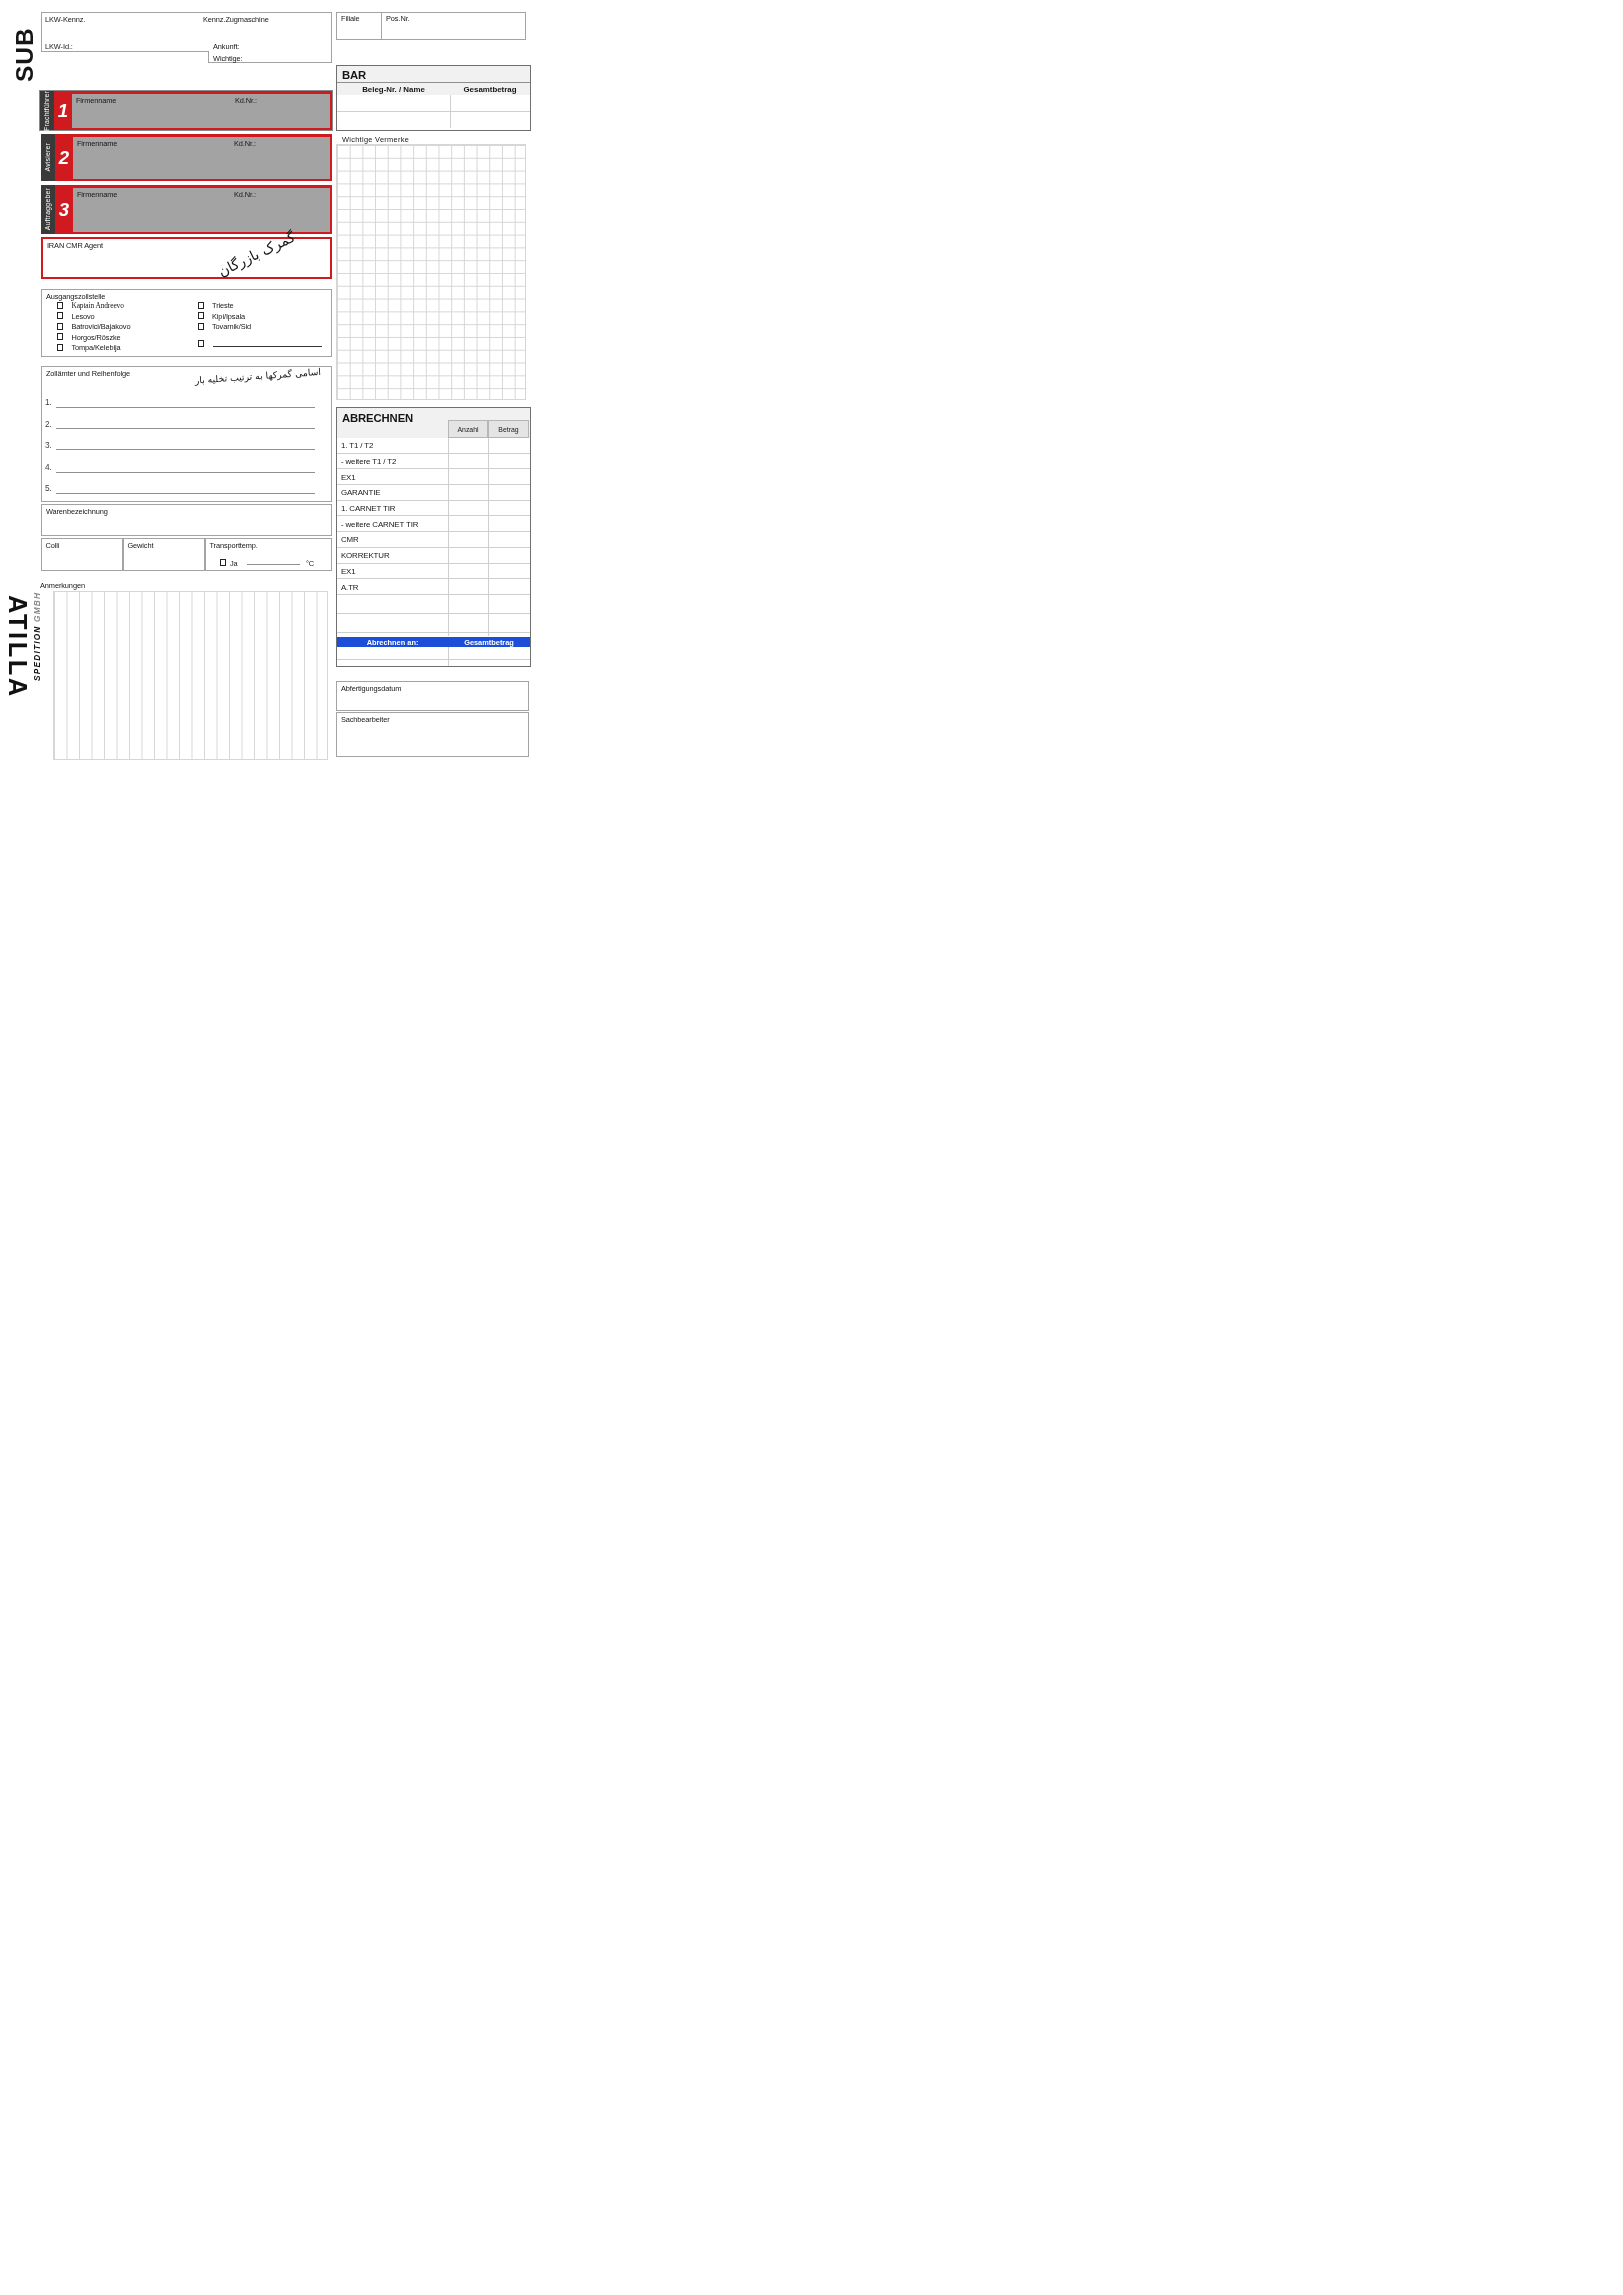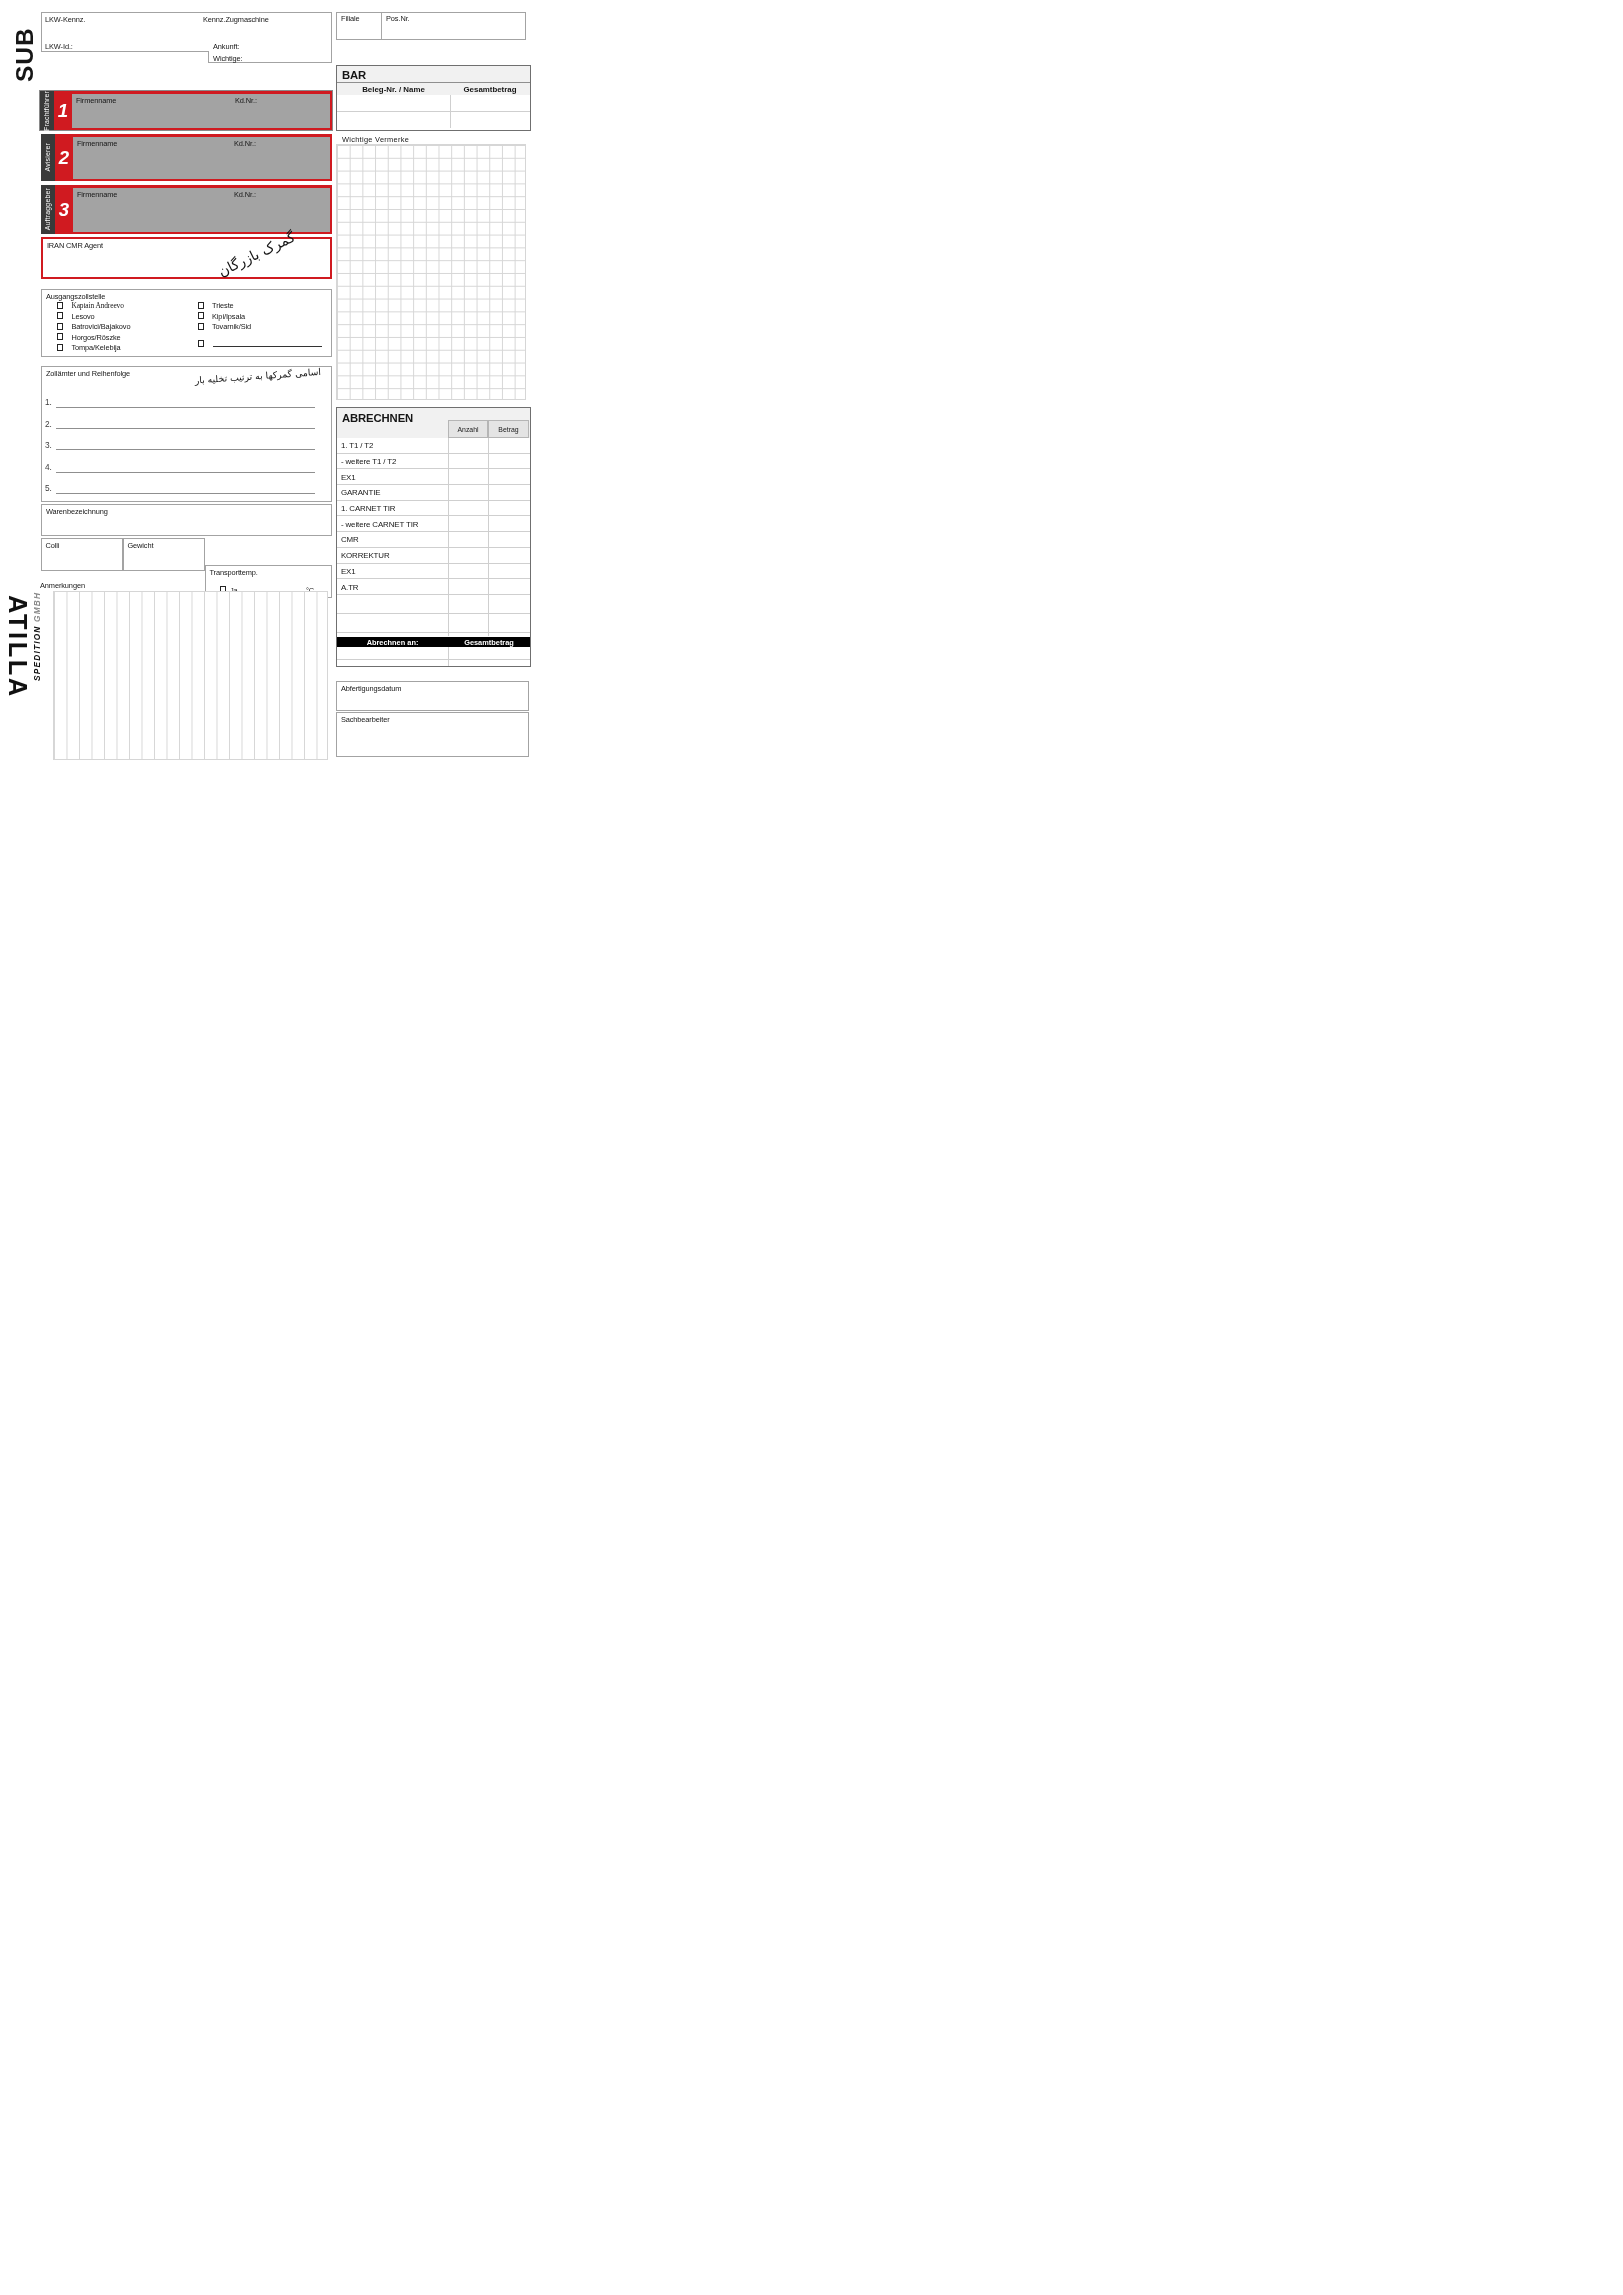--- a/index.html
+++ b/index.html
@@ -25,21 +25,21 @@
   .party .num{position:absolute;left:13.7px;top:0;bottom:0;width:18.6px;display:flex;
               align-items:center;justify-content:center;color:#fff;font-size:18.6px;font-weight:bold;font-style:italic;}
   .party .field{position:absolute;left:32px;top:2.5px;right:2.5px;bottom:2.5px;background:#a3a3a3;}
   
   .hdrband{background:#f1f1f1;}
   .hdrcell{background:#e4e4e4;border:0.7px solid #b5b5b5;display:flex;align-items:center;justify-content:center;
            font-size:6.9px;color:#1a1a1a;}
   .ab-row{position:relative;border-bottom:0.7px solid #cfcfcf;}
   .ab-row .rl{position:absolute;left:3.9px;top:50%;transform:translateY(-50%);font-size:7.9px;letter-spacing:-0.1px;white-space:nowrap;}
   .vdiv{width:0.7px;background:#cfcfcf;}
-  .redrow{background:#000000;color:#fff;font-weight:bold;font-size:7.4px;}
+  .redrow{background:#1d4ed8;color:#fff;font-weight:bold;font-size:7.4px;}
   .bar-vdiv{width:0.7px;background:#cfcfcf;}
   .farsi{direction:rtl;font-family:"DejaVu Sans","Liberation Sans",sans-serif;color:#141414;}
 </style>
 </head>
 <body>
 
 <div class="page">
 
   <div class="abs vert-up" style="left:10.8px;top:13.2px;height:69px;width:23.6px;font-size:24.5px;font-weight:900;letter-spacing:1px;color:#161616;">SUB</div>
 
@@ -160,21 +160,21 @@
   <div class="abs box-gray" style="left:41px;top:504px;width:291px;height:32px;">
     <span class="abs lbl" style="left:3.9px;top:2px;">Warenbezeichnung</span>
   </div>
 
   <div class="abs box-gray" style="left:41px;top:538px;width:82px;height:33px;">
     <span class="abs lbl" style="left:3.4px;top:2px;">Colli</span>
   </div>
   <div class="abs box-gray" style="left:123px;top:538px;width:82px;height:33px;">
     <span class="abs lbl" style="left:3.4px;top:2px;">Gewicht</span>
   </div>
-  <div class="abs box-gray" style="left:205px;top:565px;width:127px;height:33px;">
+  <div class="abs box-gray" style="left:205px;top:538px;width:127px;height:33px;">
     <span class="abs lbl" style="left:3.4px;top:2px;">Transporttemp.</span>
     <span class="abs cb" style="left:13.7px;top:19.6px;"></span>
     <span class="abs lbl" style="left:24px;top:19.6px;">Ja</span>
     <div class="abs wline" style="left:41px;top:19.6px;width:53px;height:6.9px;"></div>
     <span class="abs lbl" style="left:100px;top:19.6px;">°C</span>
   </div>
 
   <div class="abs lbl" style="left:40px;top:581px;">Anmerkungen</div>
   <div class="abs grid" style="left:53px;top:591px;width:275px;height:169px;background-size:12.5px 14px;"></div>
 

